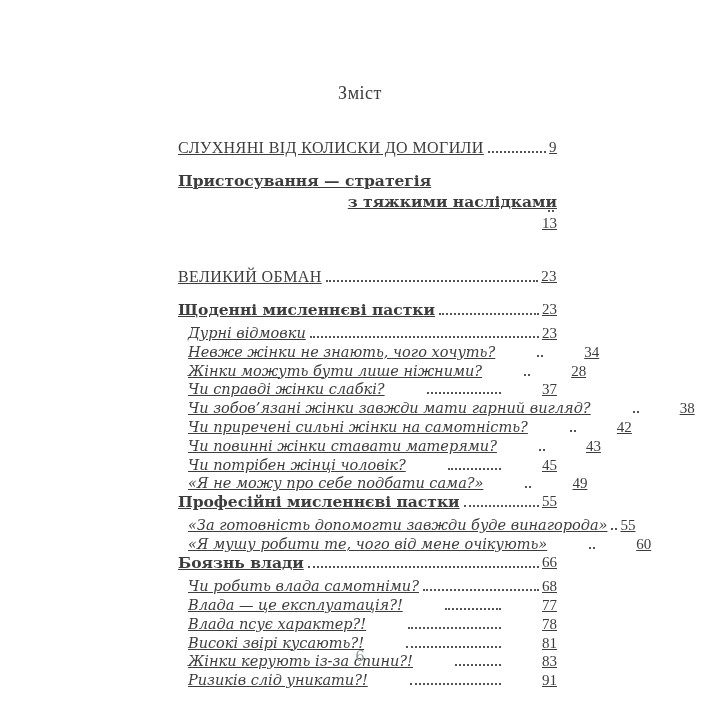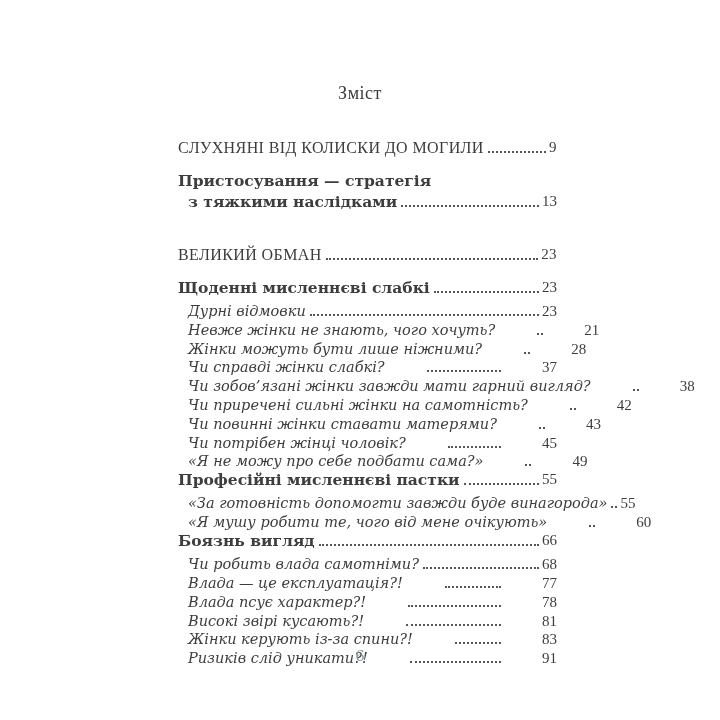--- a/index.html
+++ b/index.html
@@ -29,20 +29,21 @@
     position:absolute;
     top:139px;
     left:178px;
     width:379px;
   }
   .row{
     display:flex;
     align-items:flex-end;
     line-height:16px;
     margin-top:0;
+    text-decoration:underline;
   }
   .row .label{
     white-space:nowrap;
   }
   .leader{
     flex:1 1 auto;
     min-width:6px;
     border-bottom:2px dotted var(--leader,#555555);
     margin:0 3px 3px 4px;
   }
@@ -70,21 +71,21 @@
     font-family:"DejaVu Serif", serif;
     font-style:italic;
     font-size:14.5px;
     padding-left:10px;
   }
   .cont{
     padding-left:10px;
   }
   
   .caps + .bold      { margin-top:16px; }
-  .no-ref + .cont    { margin-top:4px;  }
+  .no-ref + .cont    { margin-top:4px;flex-direction:column;  }
   .cont + .caps      { margin-top:36px; }
   .bold + .italic    { margin-top:7px;  }
   .italic + .italic  { margin-top:2.8px;gap:38px;}
   .italic + .bold    { margin-top:2px;  }
   .folio{
     position:absolute;
     top:647px;left:0;right:0;
     text-align:center;
     font-size:15px;
     color:var(--folio,#8d9ba0);
@@ -110,33 +111,33 @@
     <span class="label">з тяжкими наслідками</span>
     <span class="leader"></span>
     <span class="pagenum">13</span>
   </div>
       <div class="row caps">
     <span class="label">ВЕЛИКИЙ ОБМАН</span>
     <span class="leader"></span>
     <span class="pagenum">23</span>
   </div>
       <div class="row bold">
-    <span class="label">Щоденні мисленнєві слабкі</span>
+    <span class="label">Щоденні мисленнєві пастки</span>
     <span class="leader"></span>
     <span class="pagenum">23</span>
   </div>
       <div class="row italic">
     <span class="label">Дурні відмовки</span>
     <span class="leader"></span>
     <span class="pagenum">23</span>
   </div>
       <div class="row italic">
     <span class="label">Невже жінки не знають, чого хочуть?</span>
     <span class="leader"></span>
-    <span class="pagenum">21</span>
+    <span class="pagenum">34</span>
   </div>
       <div class="row italic">
     <span class="label">Жінки можуть бути лише ніжними?</span>
     <span class="leader"></span>
     <span class="pagenum">28</span>
   </div>
       <div class="row italic">
     <span class="label">Чи справді жінки слабкі?</span>
     <span class="leader"></span>
     <span class="pagenum">37</span>
@@ -175,21 +176,21 @@
     <span class="label">«За готовність допомогти завжди буде винагорода»</span>
     <span class="leader"></span>
     <span class="pagenum">55</span>
   </div>
       <div class="row italic">
     <span class="label">«Я мушу робити те, чого від мене очікують»</span>
     <span class="leader"></span>
     <span class="pagenum">60</span>
   </div>
       <div class="row bold">
-    <span class="label">Боязнь вигляд</span>
+    <span class="label">Боязнь влади</span>
     <span class="leader"></span>
     <span class="pagenum">66</span>
   </div>
       <div class="row italic">
     <span class="label">Чи робить влада самотніми?</span>
     <span class="leader"></span>
     <span class="pagenum">68</span>
   </div>
       <div class="row italic">
     <span class="label">Влада — це експлуатація?!</span>

